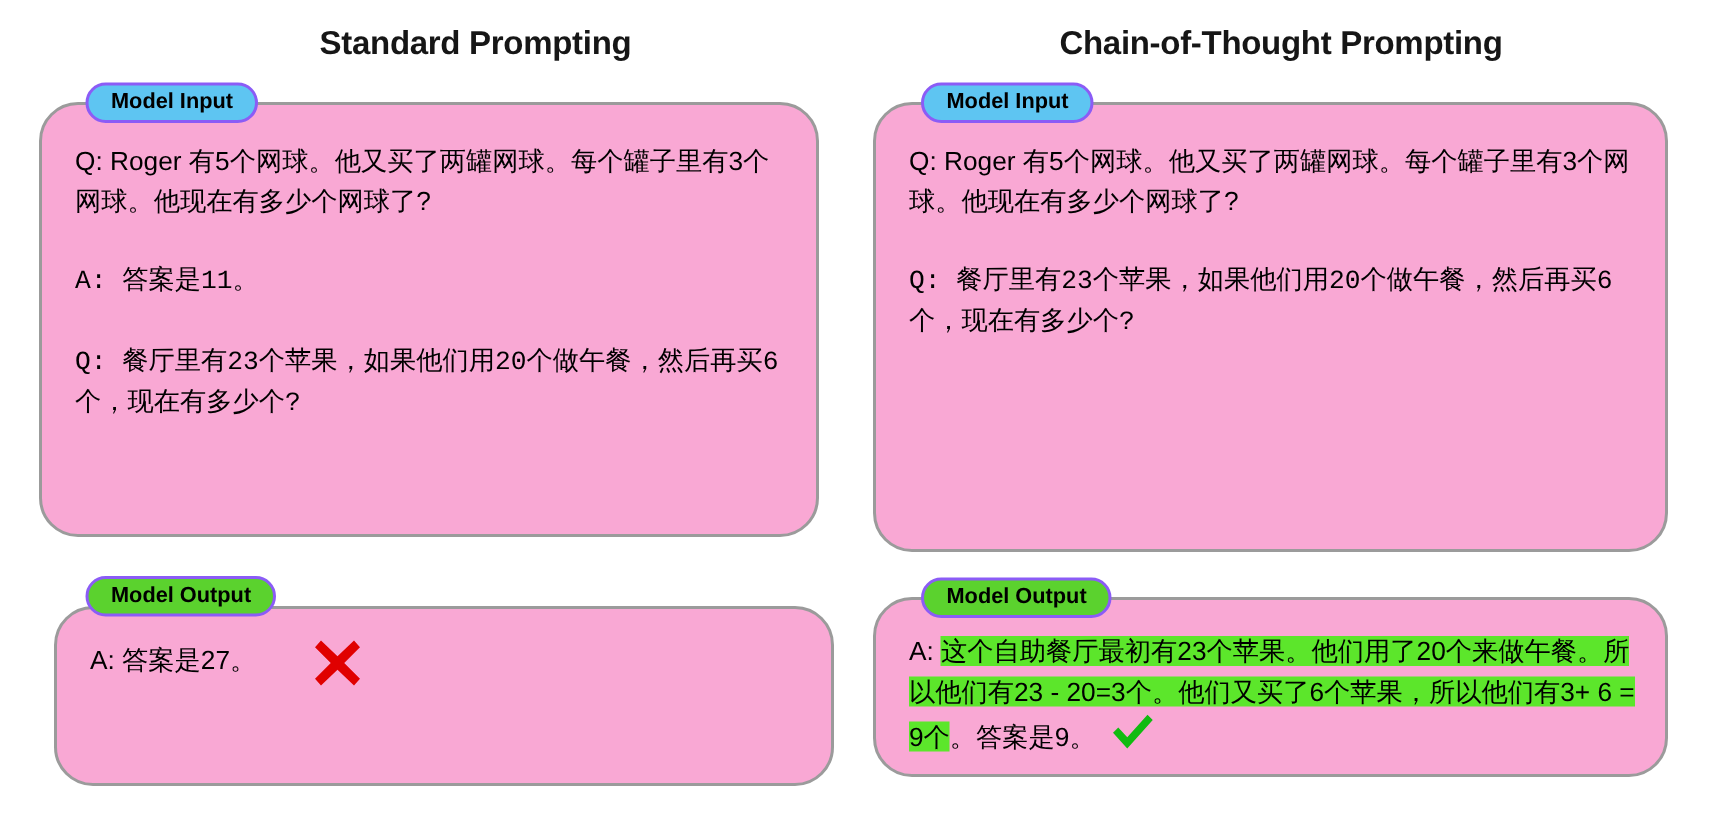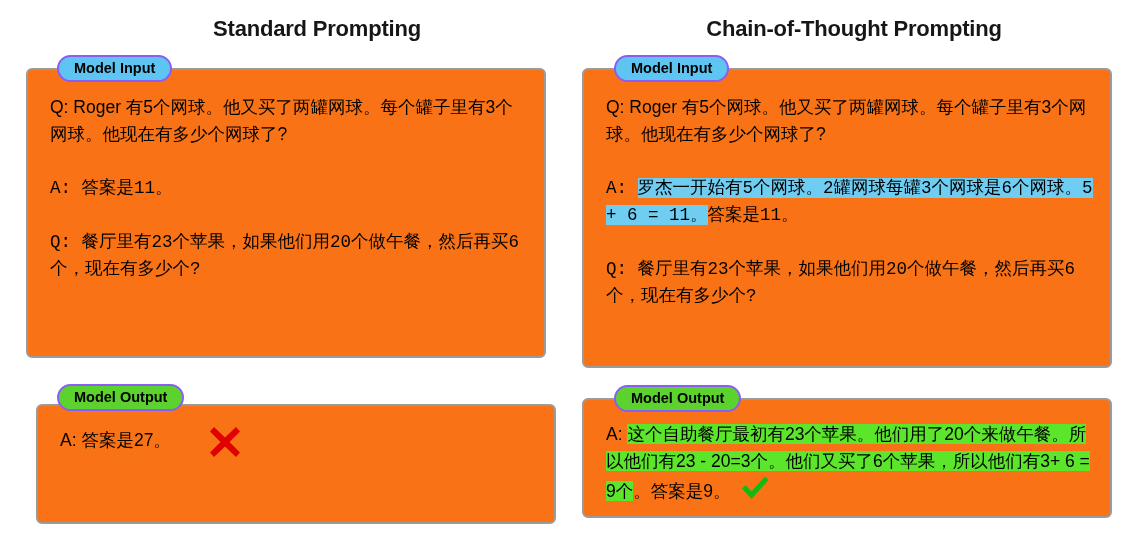--- a/index.html
+++ b/index.html
@@ -42,23 +42,23 @@
     top: 0;
     height: 556px;
   }
   .panel.left  { left: 0;   width: 570px; }
   .panel.right { left: 569px; width: 570px; }
 
   
   .card {
     position: absolute;
     box-sizing: border-box;
-    background: #f97316;
+    background: #f9a8d4;
     border: 2px solid #9b9b9b;
-    border-radius: 6px;
+    border-radius: 26px;
   }
 
   
   .panel.left .card.input-card  { left: 26px; top: 68px;  width: 520px; height: 290px; }
   .panel.left .card.output-card { left: 36px; top: 404px; width: 520px; height: 120px; }
 
   
   .panel.right .card.input-card  { left: 13px; top: 68px;  width: 530px; height: 300px; }
   .panel.right .card.output-card { left: 13px; top: 398px; width: 530px; height: 120px; }
 
@@ -155,21 +155,20 @@
 
   </div>
 
   <div class="col-title right">Chain-of-Thought Prompting</div>
 
   <div class="panel right">
 
     <div class="card input-card">
       <div class="card-text">
         <p class="para">Q: Roger 有5个网球。他又买了两罐网球。每个罐子里有3个网球。他现在有多少个网球了?</p>
-        <p class="para"><span>A: </span><span class="hl-blue">罗杰一开始有5个网球。2罐网球每罐3个网球是6个网球。5 + 6 = 11。</span><span>答案是11。</span></p>
         <p class="para">Q: 餐厅里有23个苹果，如果他们用20个做午餐，然后再买6个，现在有多少个?</p>
       </div>
     </div>
     <div class="badge input">Model Input</div>
 
     <div class="card output-card">
       <div class="card-text">
         <p class="para"><span>A: </span><span class="hl-green">这个自助餐厅最初有23个苹果。他们用了20个来做午餐。所以他们有23 - 20=3个。他们又买了6个苹果，所以他们有3+ 6 = 9个</span><span>。答案是9。</span><span class="mark">
             <svg width="30" height="26" viewBox="0 0 30 26" aria-hidden="true">
               <path d="M2 13.5 L5.5 10 L11.5 16.5 L25 1.5 L28.5 5 L11.5 24 Z" fill="#11bb11"></path>

